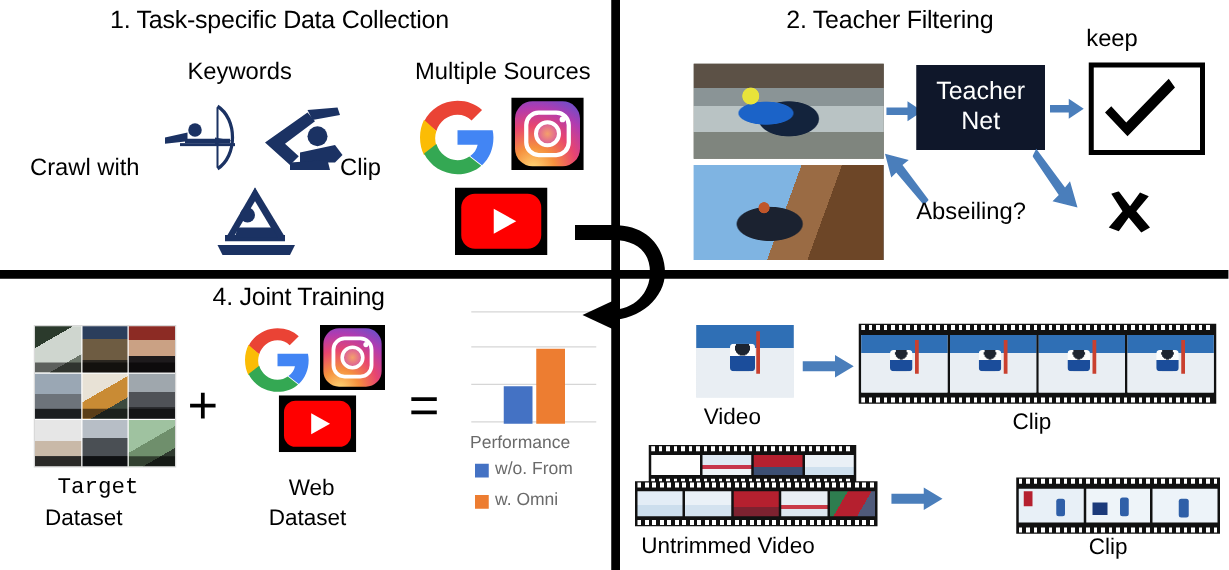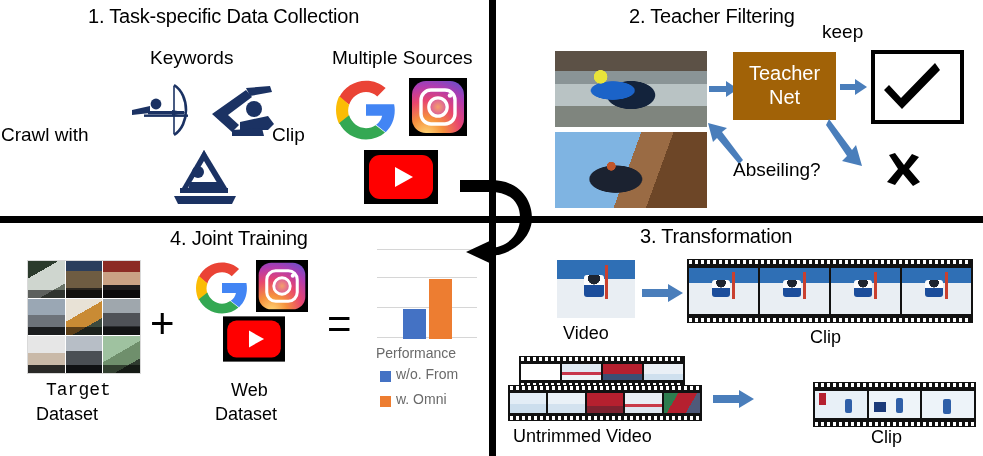--- a/index.html
+++ b/index.html
@@ -81,21 +81,21 @@
   .film .perf-top { top:1px; }
   .film .perf-bot { bottom:1px; }
   .film .frame { flex:1 1 0; position:relative; overflow:hidden; }
 
   
   .arrow { position:absolute; }
   .arrow svg { display:block; }
 
   
   .tnet {
-    position:absolute; background:#a16207; color:#fff;
+    position:absolute; background:#0f172a; color:#fff;
     display:flex; align-items:center; justify-content:center;
     text-align:center; font-size:20px; line-height:1.18; font-weight:400;
   }
   
   .keepbox { position:absolute; border:4px solid #000; background:#fff; }
 
   
   .chart { position:absolute; }
   .chart .plot { position:absolute; left:0; top:0; right:0; bottom:0; }
   .chart .gl { position:absolute; left:0; right:0; height:1px; background:#d6d6d6; }
@@ -111,21 +111,21 @@
 
   <div class="div-v"></div>
   <div class="div-h"></div>
 
   <div class="txt quad-title" style="left:88px; top:6px;">1. Task-specific Data Collection</div>
 
   <div class="txt sub-title" style="left:150px; top:48px;">Keywords</div>
 
   <div class="txt sub-title" style="left:332px; top:48px;">Multiple Sources</div>
 
-  <div class="txt body-txt" style="left:1px; top:125px;">Crawl with</div>
+  <div class="txt body-txt" style="left:24px; top:125px;">Crawl with</div>
 
   <div class="txt body-txt" style="left:272px; top:125px;">Clip</div>
 
   <div class="picto" style="left:128px; top:82px;">
     <svg width="70" height="56" viewBox="0 0 70 56">
       <g fill="#1b3263" stroke="#1b3263">
         <path d="M46 3 C62 13 62 43 46 53" fill="none" stroke-width="2.6"></path>
         <line x1="46" y1="4" x2="46" y2="52" stroke-width="1.6"></line>
         <circle cx="28" cy="22" r="5.4" stroke="none"></circle>
         <path d="M4 28 L22 24 L22 31 L4 33 Z" stroke="none"></path>
@@ -197,21 +197,21 @@
   <div class="logo yt-logo" style="left:364px; top:150px;">
     <svg width="74" height="54" viewBox="0 0 74 54">
       <rect x="0" y="0" width="74" height="54" fill="#000"></rect>
       <rect x="5" y="5" width="64" height="44" rx="11" fill="#FF0000"></rect>
       <path d="M31 17 L49 27 L31 37 Z" fill="#fff"></path>
     </svg>
   </div>
 
   <div class="txt quad-title" style="left:629px; top:6px;">2. Teacher Filtering</div>
 
-  <div class="txt sub-title" style="left:822px; top:22px;">keep</div>
+  <div class="txt sub-title" style="left:869px; top:22px;">keep</div>
 
   <div class="photo ph-canyon" style="left:555px; top:51px; width:152px; height:76px;"></div>
 
   <div class="photo ph-abseil" style="left:555px; top:132px; width:152px; height:76px;"></div>
 
   <div class="arrow" style="left:709px; top:78px;">
     <svg width="30" height="22" viewBox="0 0 30 22">
       <path d="M0 8 H17 V3 L29 11 L17 19 V14 H0 Z" fill="#4a7ebb"></path>
     </svg>
   </div>
@@ -256,21 +256,20 @@
   </div>
 
   <div class="arrow" style="left:446px; top:166px; z-index:5;">
     <svg width="96" height="104" viewBox="0 0 96 104">
       <path d="M14 14 L44 14 C76 14 86 36 86 52 C86 72 66 90 42 90 L42 82
                C62 82 74 68 74 52 C74 36 64 26 44 26 L14 26 Z" fill="#000"></path>
       <path d="M50 72 L50 100 L20 86 Z" fill="#000"></path>
     </svg>
   </div>
 
-  <div class="txt quad-title" style="left:640px; top:226px;">3. Transformation</div>
 
   <div class="photo ph-ski" style="left:557px; top:260px; width:78px; height:58px;"></div>
 
   <div class="txt cap-txt" style="left:563px; top:324px;">Video</div>
 
   <div class="arrow" style="left:642px; top:282px;">
     <svg width="42" height="22" viewBox="0 0 42 22">
       <path d="M0 7 H26 V2 L41 11 L26 20 V15 H0 Z" fill="#4a7ebb"></path>
     </svg>
   </div>

